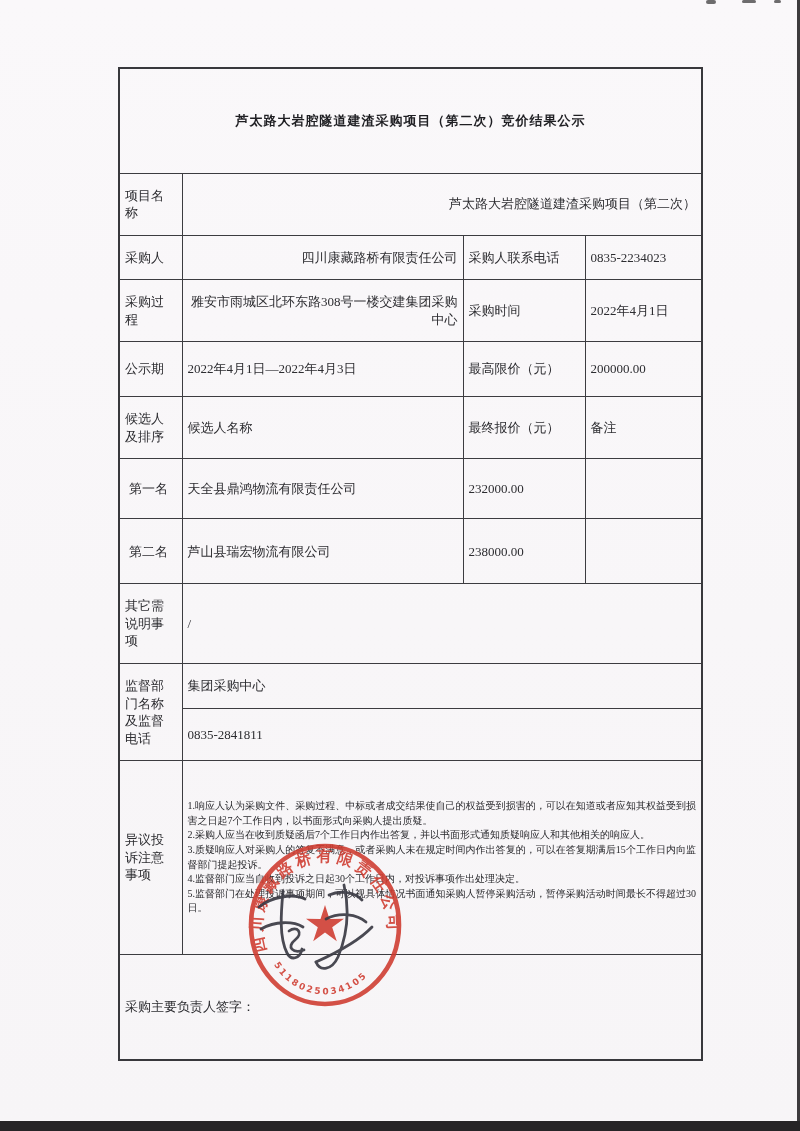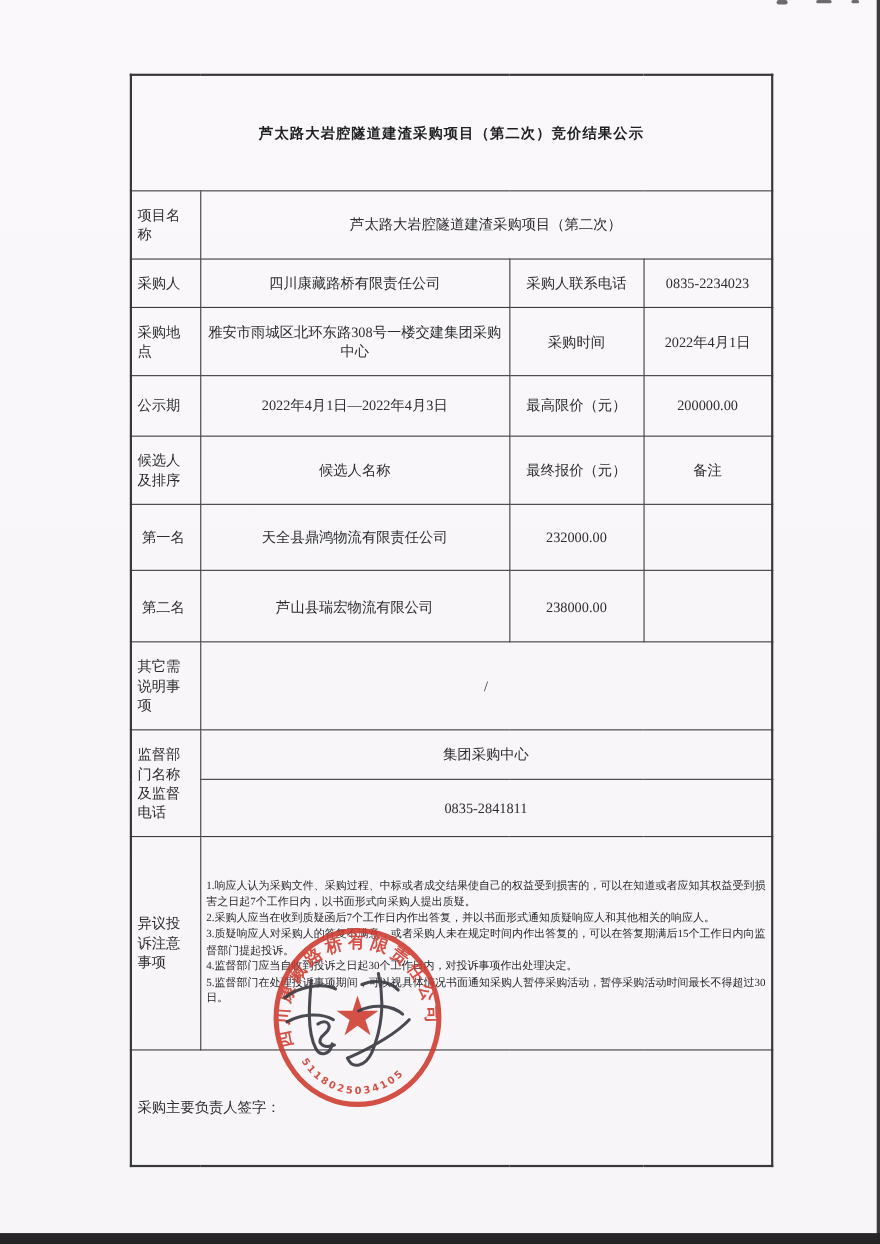--- a/index.html
+++ b/index.html
@@ -28,22 +28,22 @@
     vertical-align:middle;
     padding:13px 5px;
     overflow:hidden;
     margin-left:24px;
   }
   td.title-cell{
     text-align:center;font-family:"Liberation Sans","DejaVu Sans",sans-serif;
     font-weight:700;font-size:19px;letter-spacing:1px;color:#1f1f23;
   }
   td.lbl{padding-left:5px;word-break:break-all;}
-  td.ctr{text-align:center;}
-  td.lft{text-align:center;padding-left:7px;}
+  td.ctr{}
+  td.lft{text-align:right;padding-left:7px;}
   td.notice-cell{padding:8px 10px;}
   .notice{white-space:pre-wrap;text-align:justify;font-size:10px;line-height:1.46;color:#28282c;}
   .sign-cell{padding-left:6px;font-size:13.5px;font-family:Liberation Serif, serif;}
 
   .seal{position:absolute;left:245px;top:841px;width:160px;height:168px;z-index:5;}
   .seal svg{display:block;width:100%;height:100%;}
 </style>
 </head>
 <body>
 
@@ -68,21 +68,21 @@
     </tr>
 
     <tr style="height:37px">
       <td class="lbl">采购人</td>
       <td class="lft">四川康藏路桥有限责任公司</td>
       <td class="ctr">采购人联系电话</td>
       <td class="ctr">0835-2234023</td>
     </tr>
 
     <tr style="height:43px">
-      <td class="lbl">采购地点</td>
+      <td class="lbl">采购过程</td>
       <td class="lft">雅安市雨城区北环东路308号一楼交建集团采购中心</td>
       <td class="ctr">采购时间</td>
       <td class="ctr">2022年4月1日</td>
     </tr>
 
     <tr style="height:55px">
       <td class="lbl">公示期</td>
       <td class="ctr">2022年4月1日—2022年4月3日</td>
       <td class="ctr">最高限价（元）</td>
       <td class="ctr">200000.00</td>

